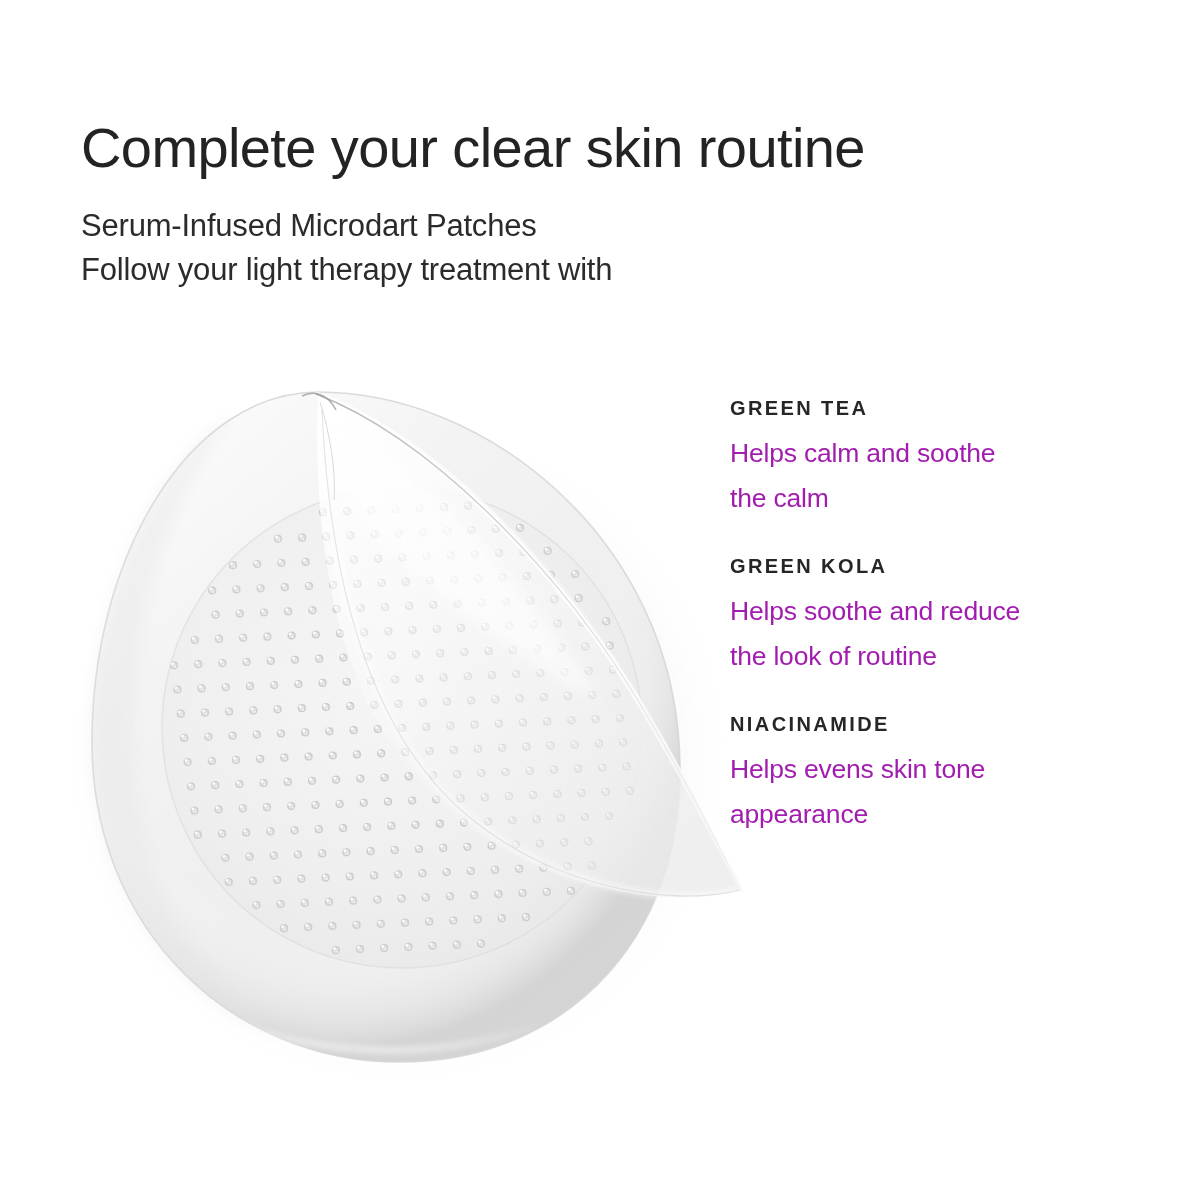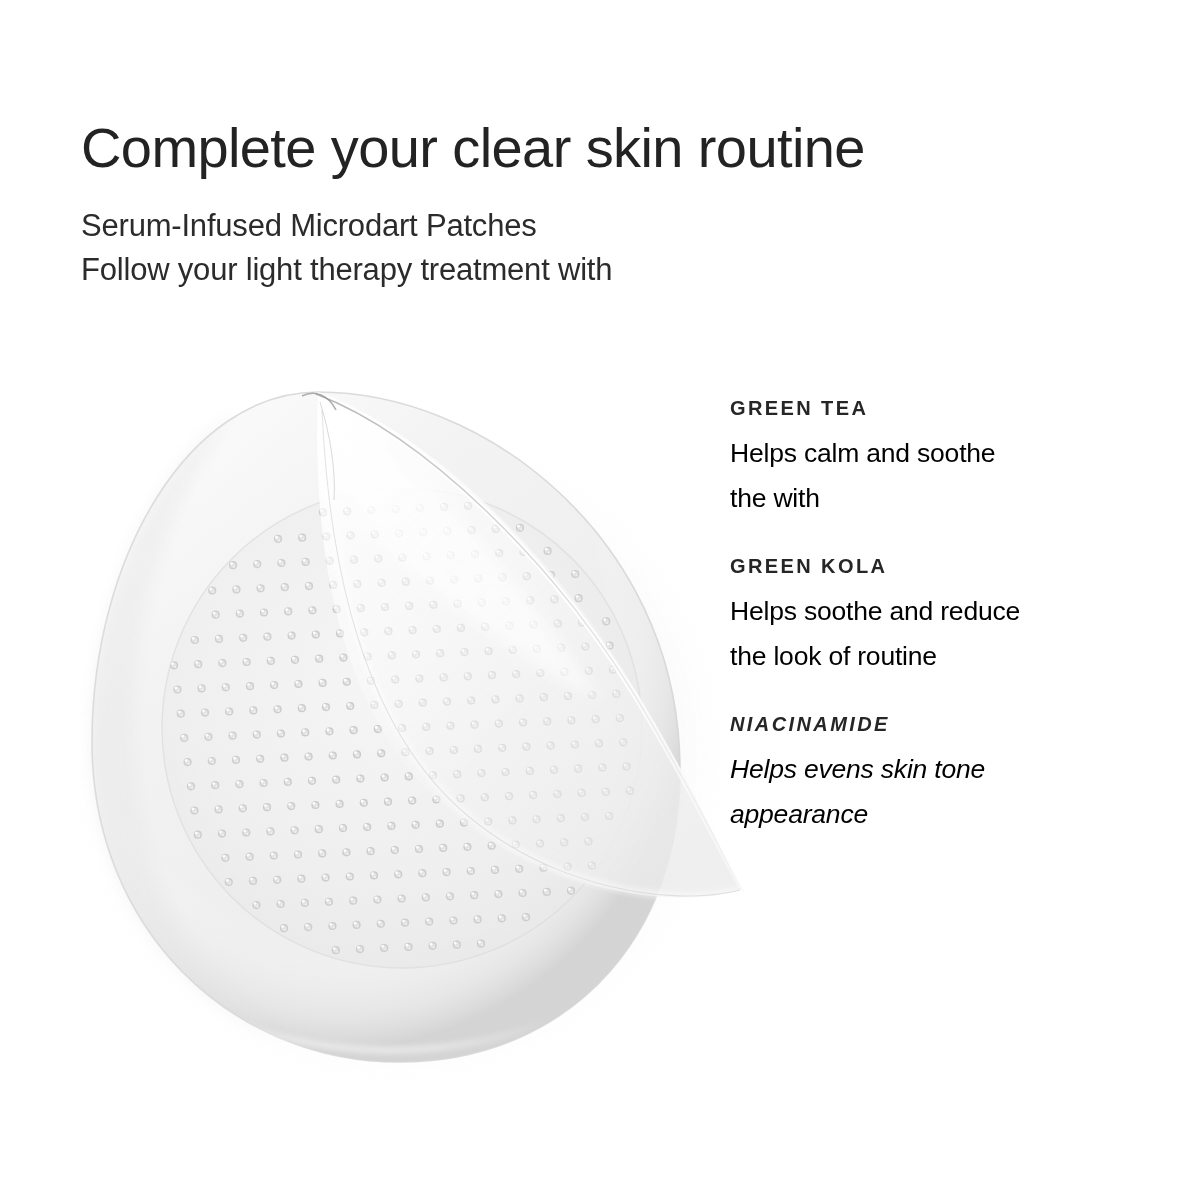--- a/index.html
+++ b/index.html
@@ -52,33 +52,33 @@
   
   .ingredients {
     position: absolute;
     left: 730px;
     top: 396px;
     width: 400px;
   }
   .ingredient {
     margin-bottom: 34px;
   }
-  .ingredient:last-child { margin-bottom: 16px; font-style: italic; }
+  .ingredient:last-child { margin-bottom: 16px; }
   .ingredient-name {
     font-size: 20px;
     font-weight: 700;
     letter-spacing: 2.4px;
     color: #262626;
     line-height: 1.25;
     margin: 0 0 10px 0;
   }
   .ingredient-desc {
     font-size: 26.5px;
     font-weight: 400;
-    color: #000000;
+    color: #a21caf;
     line-height: 1.68;
     letter-spacing: -0.2px;
     margin: 0;
   }
   .ingredient-desc .desc-line { display: block; }
 
   
   .product-photo {
     position: absolute;
     left: 30px;
@@ -831,21 +831,21 @@
       <path d="M62,392 C62,250 120,120 206,60 C130,160 96,280 104,420 C110,536 170,640 260,692 C150,652 62,540 62,392 Z" fill="#e4e4e4" opacity="0.38" filter="url(#blurMd)"></path>
     </svg>
   </div>
 
   <div class="ingredients">
 
     <div class="ingredient">
       <h3 class="ingredient-name">GREEN TEA</h3>
       <p class="ingredient-desc">
         <span class="desc-line">Helps calm and soothe</span>
-        <span class="desc-line">the with</span>
+        <span class="desc-line">the calm</span>
       </p>
     </div>
 
     <div class="ingredient">
       <h3 class="ingredient-name">GREEN KOLA</h3>
       <p class="ingredient-desc">
         <span class="desc-line">Helps soothe and reduce</span>
         <span class="desc-line">the look of routine</span>
       </p>
     </div>

